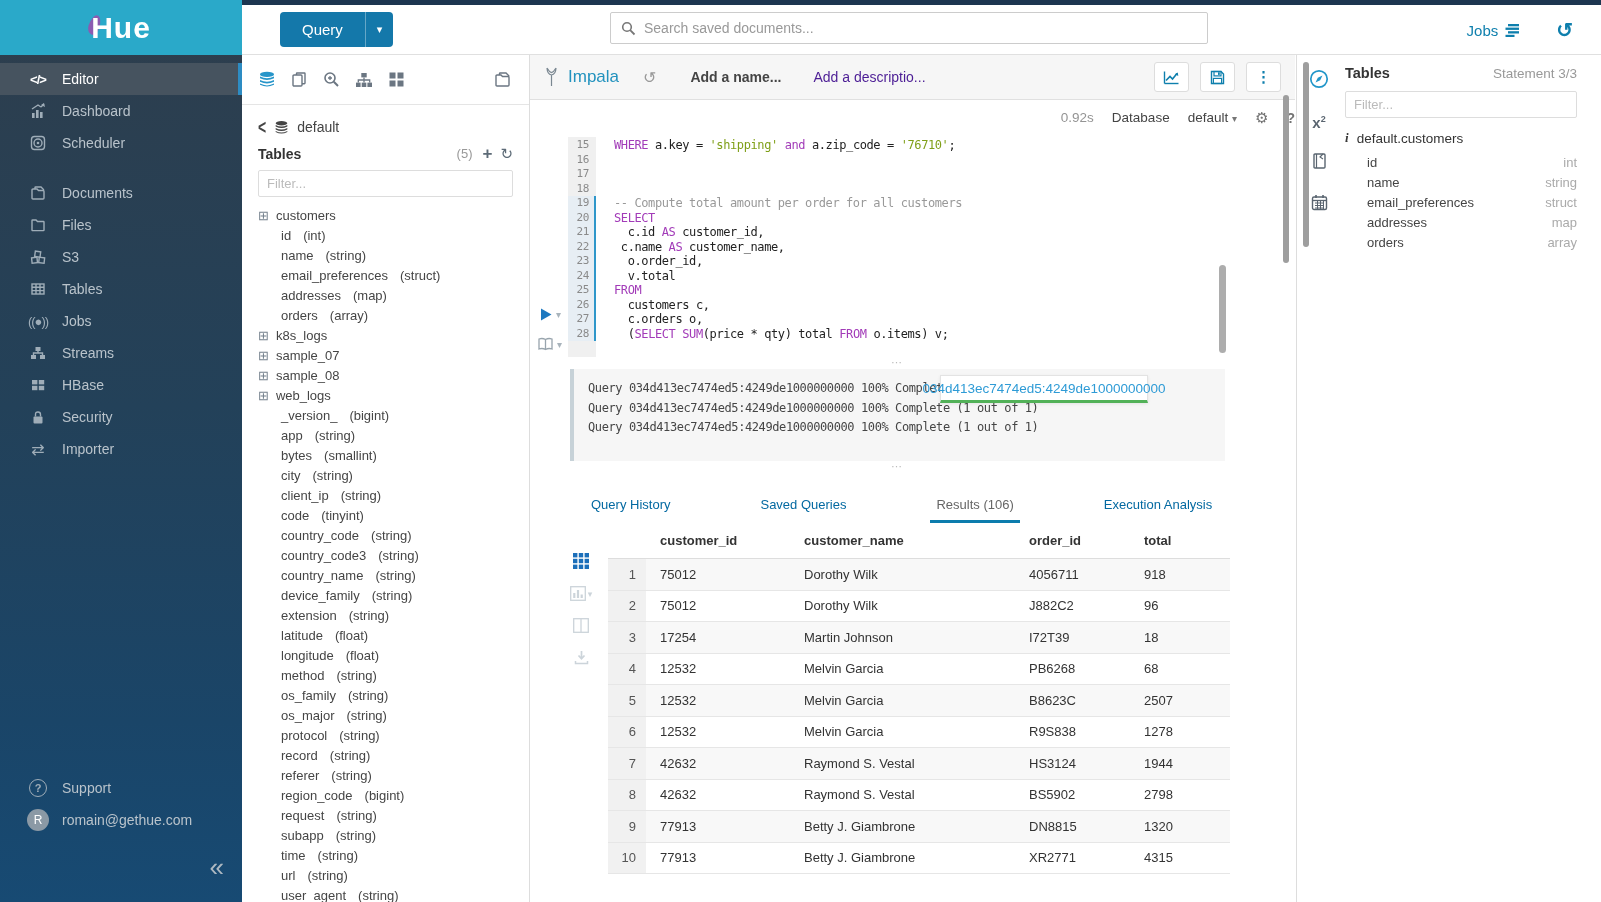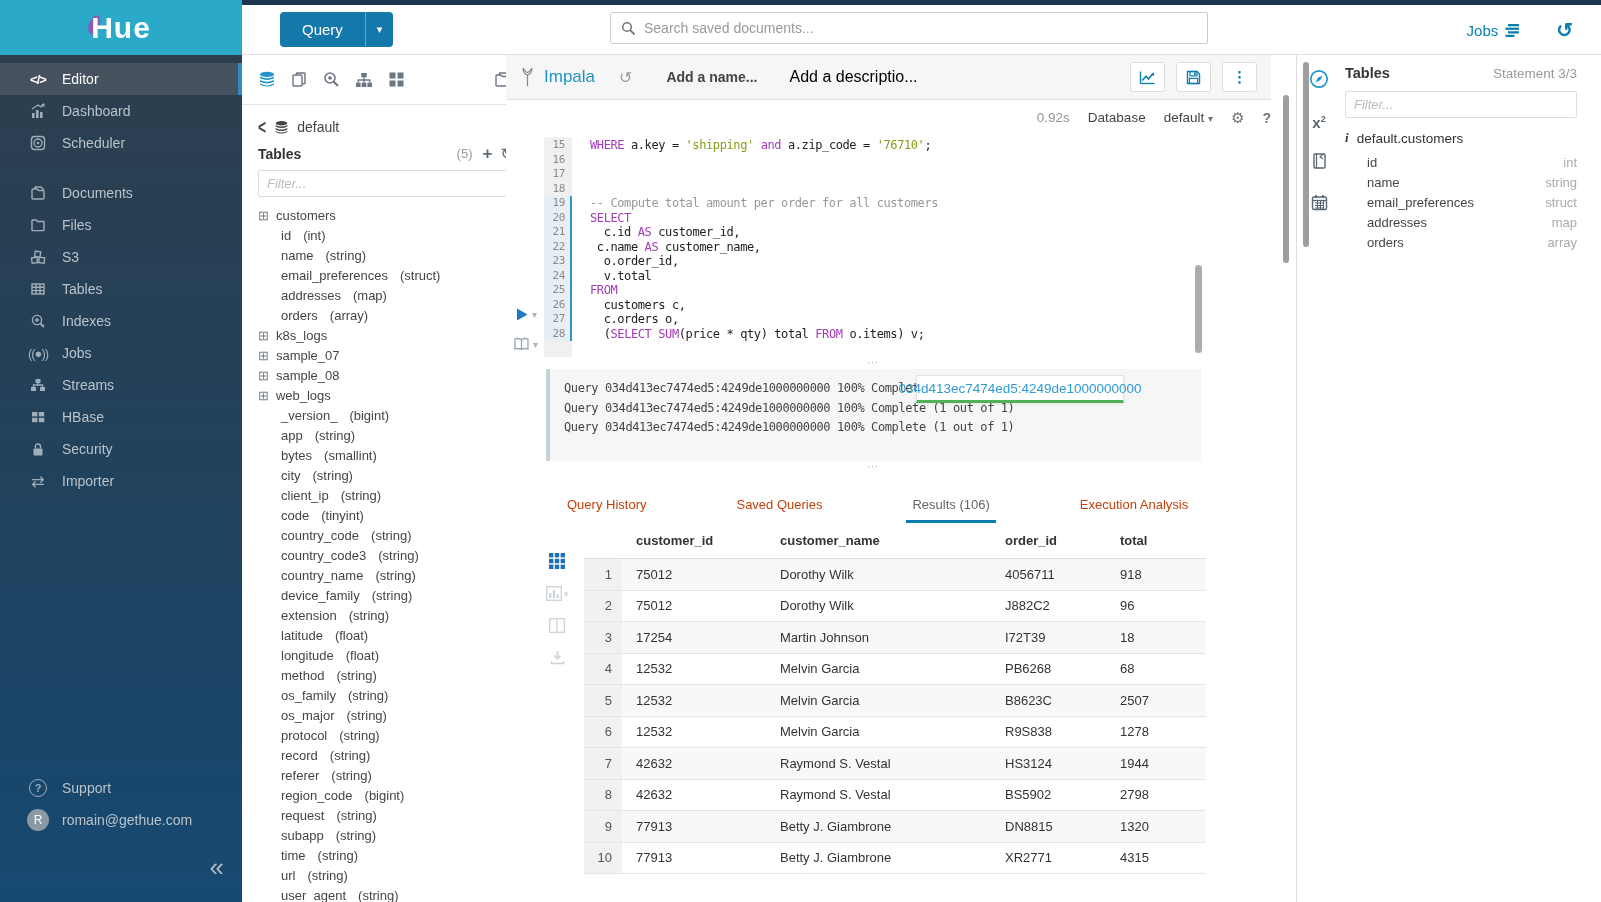--- a/index.html
+++ b/index.html
@@ -62,38 +62,38 @@
   .aicon { cursor:pointer; display:flex; align-items:center; }
   .assist-body { padding:10px 16px 0 16px; }
   .db-row { display:flex; align-items:center; gap:8px; font-size:14px; color:#444; padding:4px 0 10px 0; }
   .back-chev { font-weight:bold; color:#444; font-size:14px; transform:scaleY(1.4); cursor:pointer; }
   .tables-row { display:flex; align-items:center; padding-bottom:8px; }
   .tables-row .t-label { font-weight:bold; font-size:14px; color:#333; flex:1; }
   .t-count { color:#999; margin-right:10px; }
   .t-plus { color:#5d6b77; font-size:17px; font-weight:bold; margin-right:8px; cursor:pointer; line-height:1; }
   .t-refresh { color:#5d6b77; font-size:15px; cursor:pointer; line-height:1; }
   .filter-input { width:100%; height:27px; border:1px solid #ddd; border-radius:2px; padding:0 8px;
-                  font-size:13px; color:#444; outline:none; font-family:"Liberation Sans", sans-serif;font-style:italic; }
+                  font-size:13px; color:#444; outline:none; font-family:"Liberation Sans", sans-serif; }
   .filter-input::placeholder { color:#bbb; }
   .tree { margin-top:8px; }
   .tree-item { display:flex; align-items:center; height:20px; font-size:13px; color:#454545;
                cursor:pointer; white-space:nowrap; }
   .tree-item .tbl-icon { color:#76828e; font-size:13px; margin-right:7px; line-height:1; }
   .tree-item.is-col { padding-left:23px; }
   .ttype { margin-left:12px; }
 
   
-  .main { position:absolute; left:506px; top:55px; width:765px; bottom:0; background:#fff; }
+  .main { position:absolute; left:530px; top:55px; width:765px; bottom:0; background:#fff; }
   .main-header { height:45px; background:#f6f6f6; border-bottom:1px solid #e0e0e0; display:flex;
                  align-items:center; padding:0 14px; }
   .impala { display:flex; align-items:center; gap:9px; margin-right:24px; }
   .impala-name { color:#2292be; font-size:17px; }
   .mh-hist { color:#999; font-size:16px; margin-right:34px; cursor:pointer; }
   .q-name { font-weight:bold; color:#444; font-size:14px; margin-right:32px; cursor:text; }
-  .q-desc { color:#000000; font-size:16px; cursor:text; }
+  .q-desc { color:#4c1d95; font-size:14px; cursor:text; }
   .mh-right { margin-left:auto; display:flex; gap:11px; }
   .mh-btn { width:35px; height:30px; background:#fff; border:1px solid #ddd; border-radius:3px;
             display:flex; align-items:center; justify-content:center; cursor:pointer; color:#0e7fad; }
   .kebab { font-size:15px; font-weight:bold; color:#0e7fad; letter-spacing:0; }
   .exec-row { height:35px; display:flex; align-items:center; justify-content:flex-end;
               gap:18px; font-size:13.5px; }
   .exec-time { color:#949494; }
   .db-label { color:#444; }
   .db-select { color:#444; cursor:pointer; }
   .db-select .caret { font-size:10px; color:#777; }
@@ -126,21 +126,21 @@
   .logwrap { position:relative; margin-left:40px; width:655px; height:92px; background:#f6f6f6;
              border-left:4px solid #c7d2d8; padding:10px 0 0 14px; }
   .log-line { font-family:"DejaVu Sans Mono","Liberation Mono",monospace; font-size:12px; letter-spacing:-0.4px;
               color:#454545; line-height:19.5px; white-space:pre; }
   .log-tooltip { position:absolute; left:366px; top:6px; width:208px; height:28px; background:#fff;
                  border:1px solid #e3e3e3; border-bottom:3px solid #52b158; color:#2e9bd6; font-size:13.5px;
                  display:flex; align-items:center; justify-content:center; box-shadow:0 1px 3px rgba(0,0,0,0.08); }
 
   
   .tabs { display:flex; padding-left:55px; margin-top:14px; gap:78px; }
-  .tab { color:#c2410c; font-size:13px; padding:10px 6px 8px 6px; border-bottom:3px solid transparent; cursor:pointer; }
+  .tab { color:#0369a1; font-size:13px; padding:10px 6px 8px 6px; border-bottom:3px solid transparent; cursor:pointer; }
   .tab.active { border-bottom-color:#0c7cad; color:#666; }
 
   
   .results { position:relative; margin-top:2px; }
   .rstrip { position:absolute; left:36px; top:28px; width:30px; display:flex; flex-direction:column;
             gap:17px; align-items:center; }
   .rstrip .ric { cursor:pointer; display:flex; align-items:center; gap:2px; }
   .res-table { margin-left:78px; border-collapse:collapse; font-size:13px; color:#333; }
   .res-table th { font-weight:bold; text-align:left; padding:8px 0 10px 14px; border-bottom:1px solid #ddd; color:#333; }
   .res-table td { padding:0 0 0 14px; height:31.5px; border-bottom:1px solid #e6e6e6; }
@@ -236,30 +236,20 @@
       <div class="nav-item">
         <span class="nicon">
           <svg width="16" height="16" viewBox="0 0 16 16">
               <rect x="2" y="3" width="12" height="10"></rect>
               <path d="M2 6.3 L14 6.3 M2 9.6 L14 9.6 M6 3 L6 13 M10 3 L10 13"></path>
             </svg>
         </span>
         <span>Tables</span>
       </div>
       <div class="nav-item">
-        <span class="nicon">
-          <svg width="16" height="16" viewBox="0 0 16 16">
-              <circle cx="7" cy="7" r="4.6"></circle>
-              <path d="M10.5 10.5 L14 14" stroke-width="2"></path>
-              <path d="M5 7 L9 7 M7 5 L7 9"></path>
-            </svg>
-        </span>
-        <span>Indexes</span>
-      </div>
-      <div class="nav-item">
         <span class="nicon jobs-glyph">((●))</span>
         <span>Jobs</span>
       </div>
       <div class="nav-item">
         <span class="nicon">
           <svg width="16" height="16" viewBox="0 0 16 16">
               <rect class="fil" x="5.5" y="2" width="5" height="4"></rect>
               <rect class="fil" x="1" y="10" width="5" height="4"></rect>
               <rect class="fil" x="10" y="10" width="5" height="4"></rect>
               <path d="M8 6 L8 8 M3.5 10 L3.5 8 L12.5 8 L12.5 10"></path>

